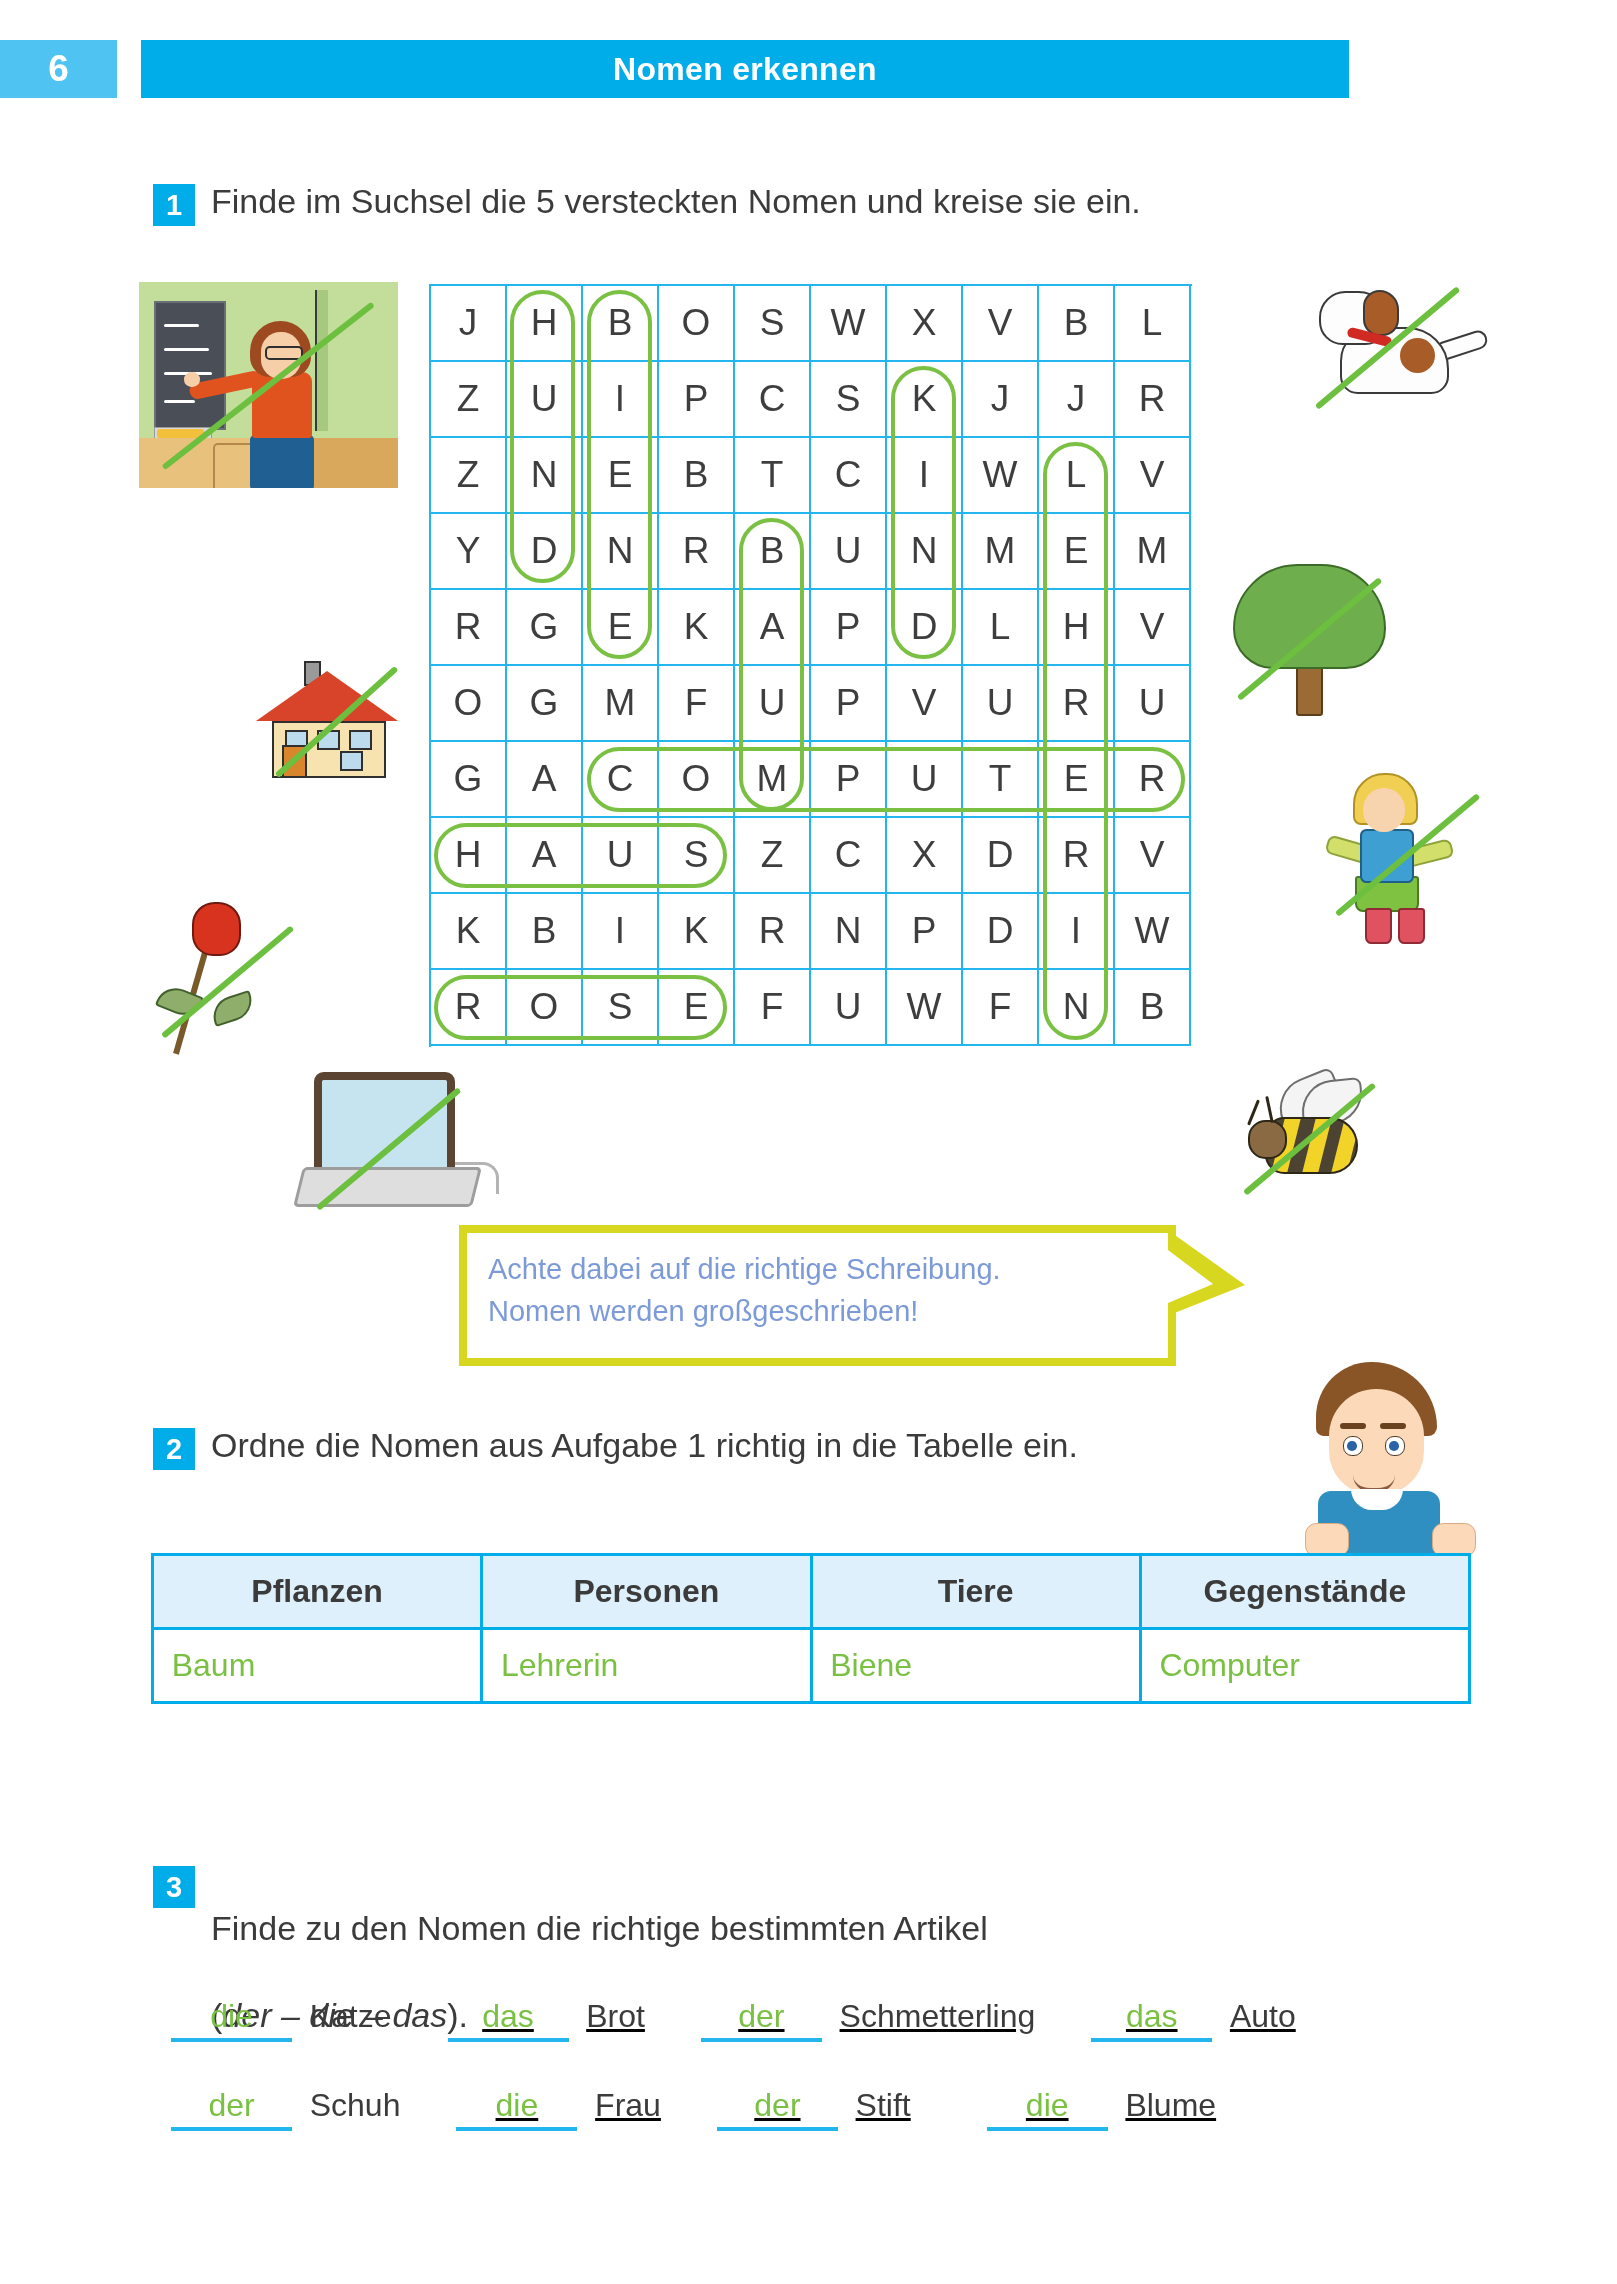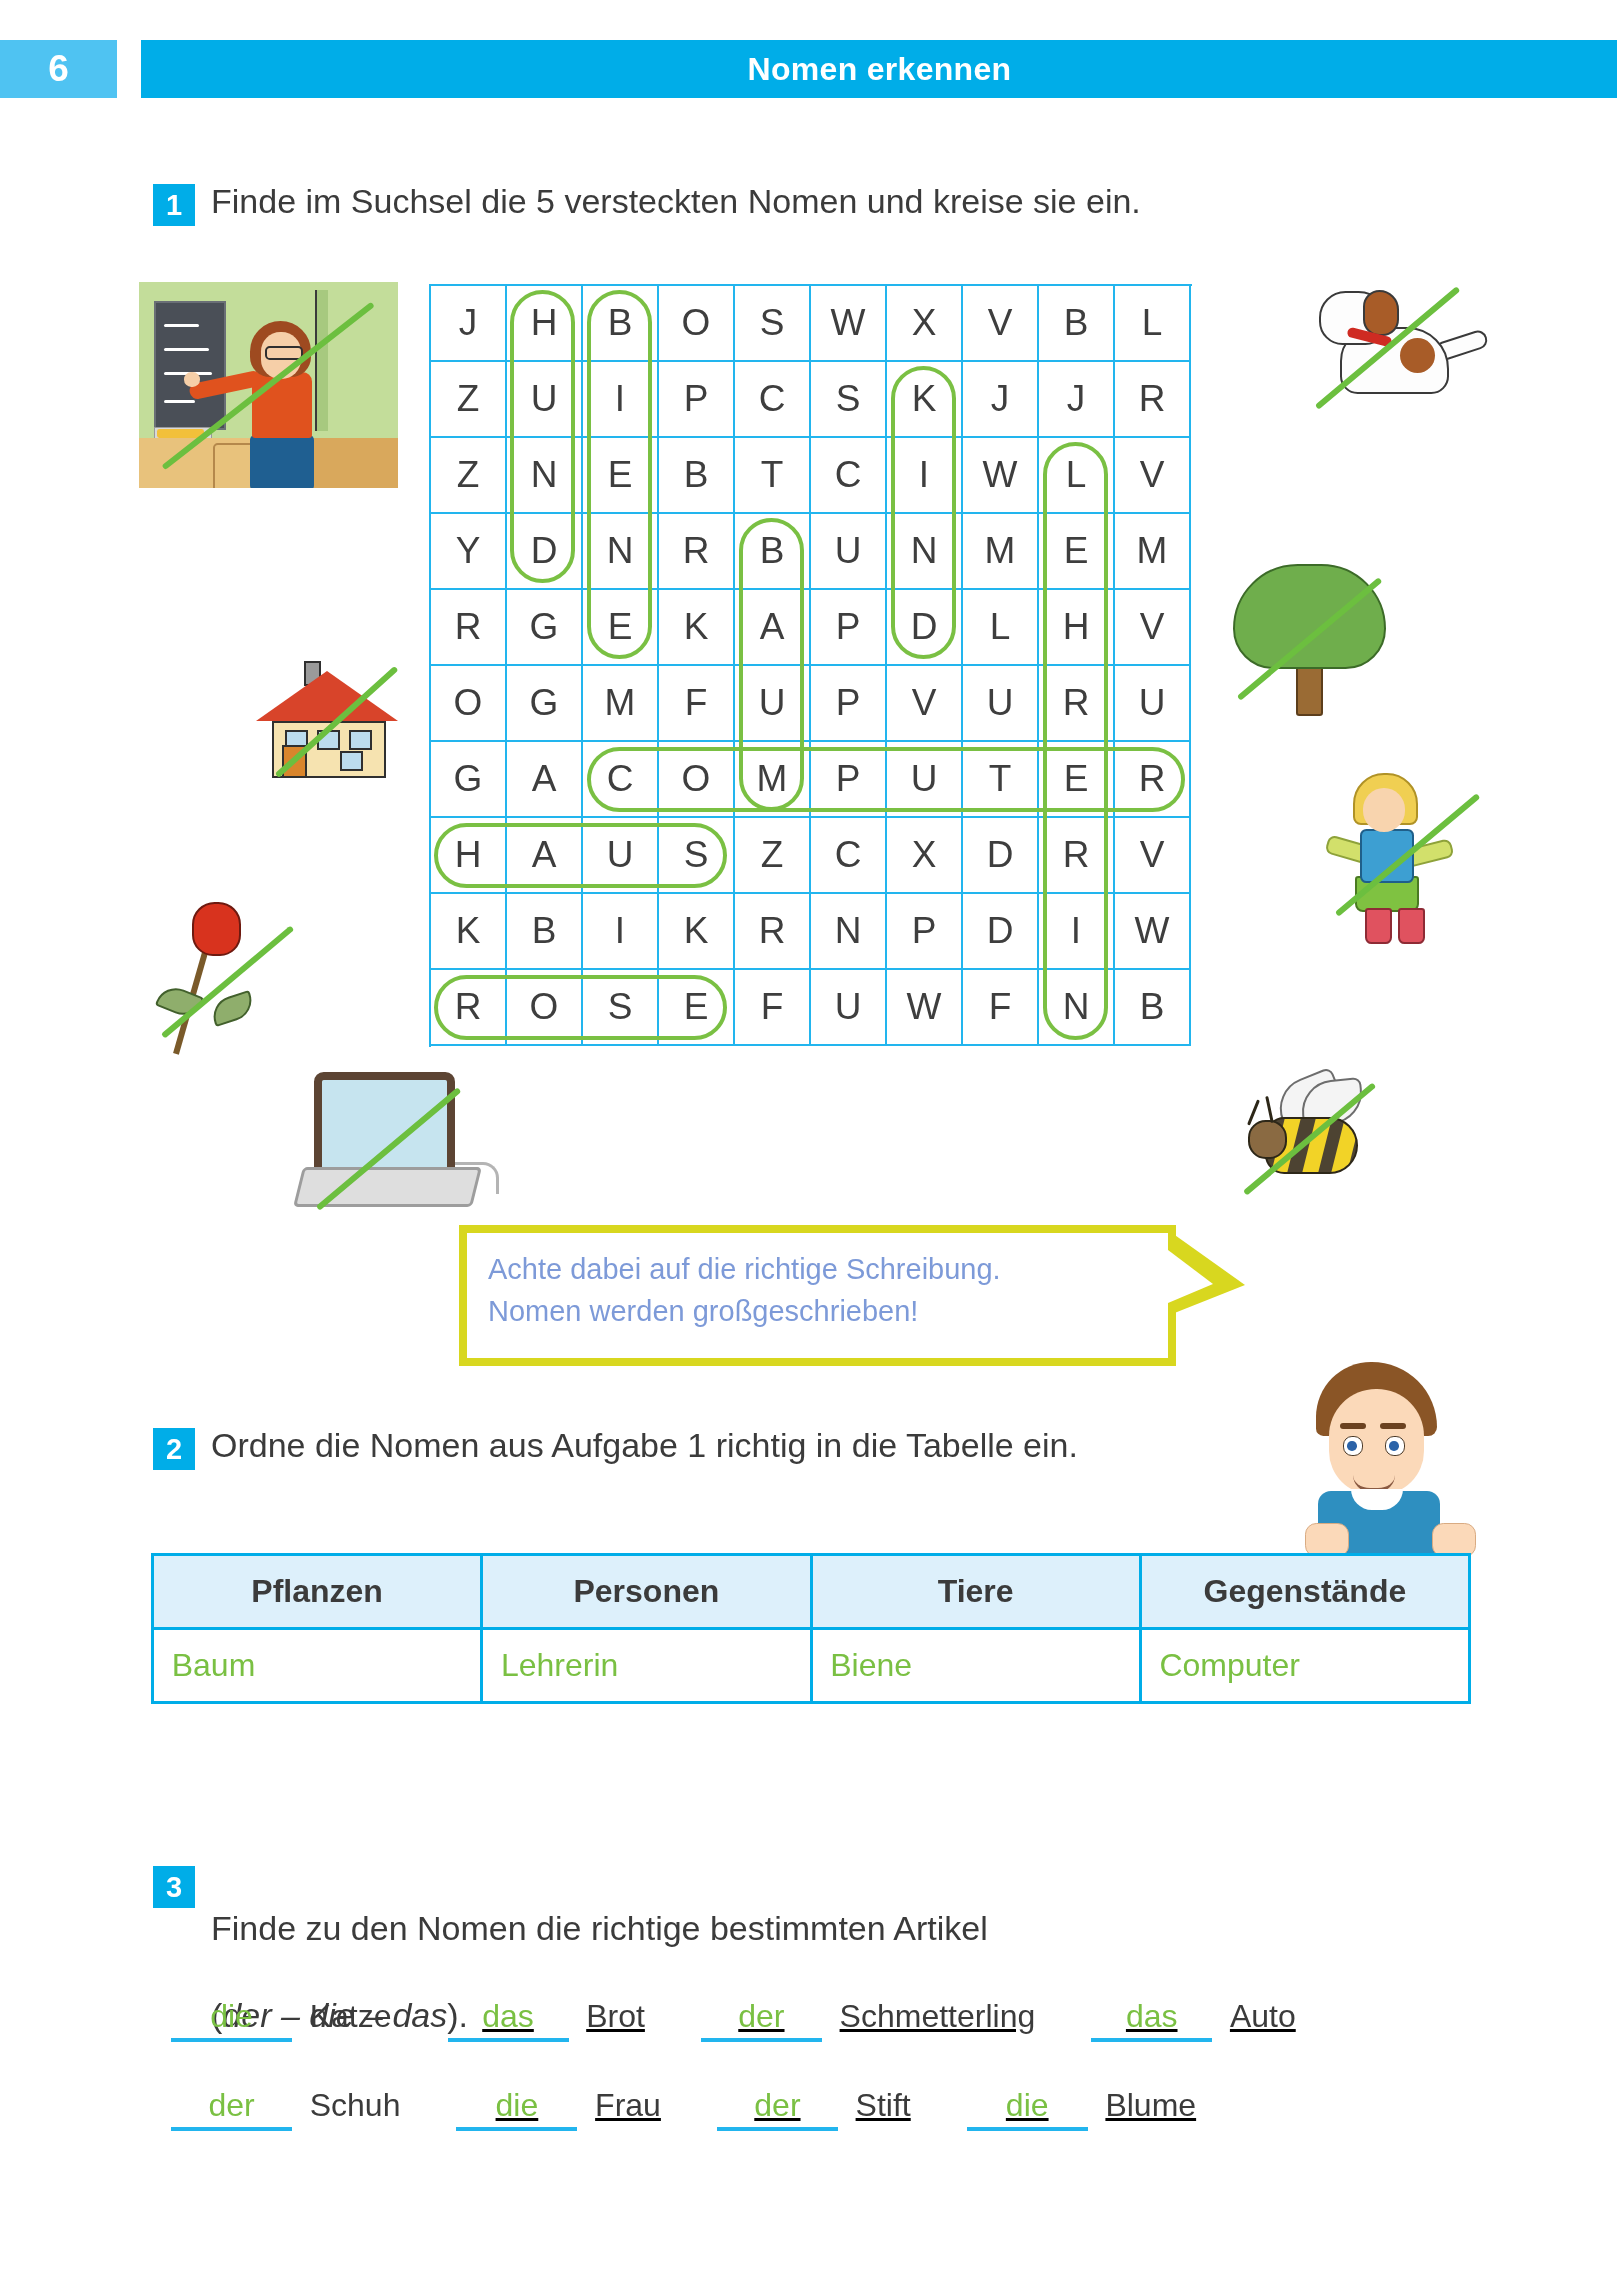--- a/index.html
+++ b/index.html
@@ -9,21 +9,21 @@
   }
   .abs{position:absolute;}
 
   
   #page-number-box{
     left:0;top:40px;width:117px;height:58px;background:#4fc3f2;
     color:#ffffff;font-size:37px;font-weight:bold;
     display:flex;align-items:center;justify-content:center;
   }
   #header-bar{
-    left:141px;top:40px;width:1477px;height:58px;background:#00ade8;
+    left:141px;top:40px;width:1208px;height:58px;background:#00ade8;
     color:#ffffff;font-size:32px;font-weight:bold;
     display:flex;align-items:center;justify-content:center;letter-spacing:0.3px;
   }
 
   
   .task-num{
     width:42px;height:42px;background:#00ade8;color:#ffffff;
     font-size:29px;font-weight:bold;
     display:flex;align-items:center;justify-content:center;
   }
@@ -492,20 +492,20 @@
     <span class="ans-group">
       <span class="ans-blank" style="width: 121px;">der</span>
       <span class="ans-word" style="margin-right: 56px;">Schuh</span>
     </span>
     <span class="ans-group">
       <span class="ans-blank" style="width: 121px;">die</span>
       <span class="ans-word" style="margin-right: 56px;">Frau</span>
     </span>
     <span class="ans-group">
       <span class="ans-blank" style="width: 121px;">der</span>
-      <span class="ans-word" style="margin-right: 56px; text-align: center;">Stift</span>
+      <span class="ans-word" style="margin-right: 76px; text-align: center;">Stift</span>
     </span>
     <span class="ans-group">
       <span class="ans-blank" style="width: 121px;">die</span>
       <span class="ans-word" style="margin-right: 56px;">Blume</span>
     </span>
   </div>
 
 
 </body></html>

